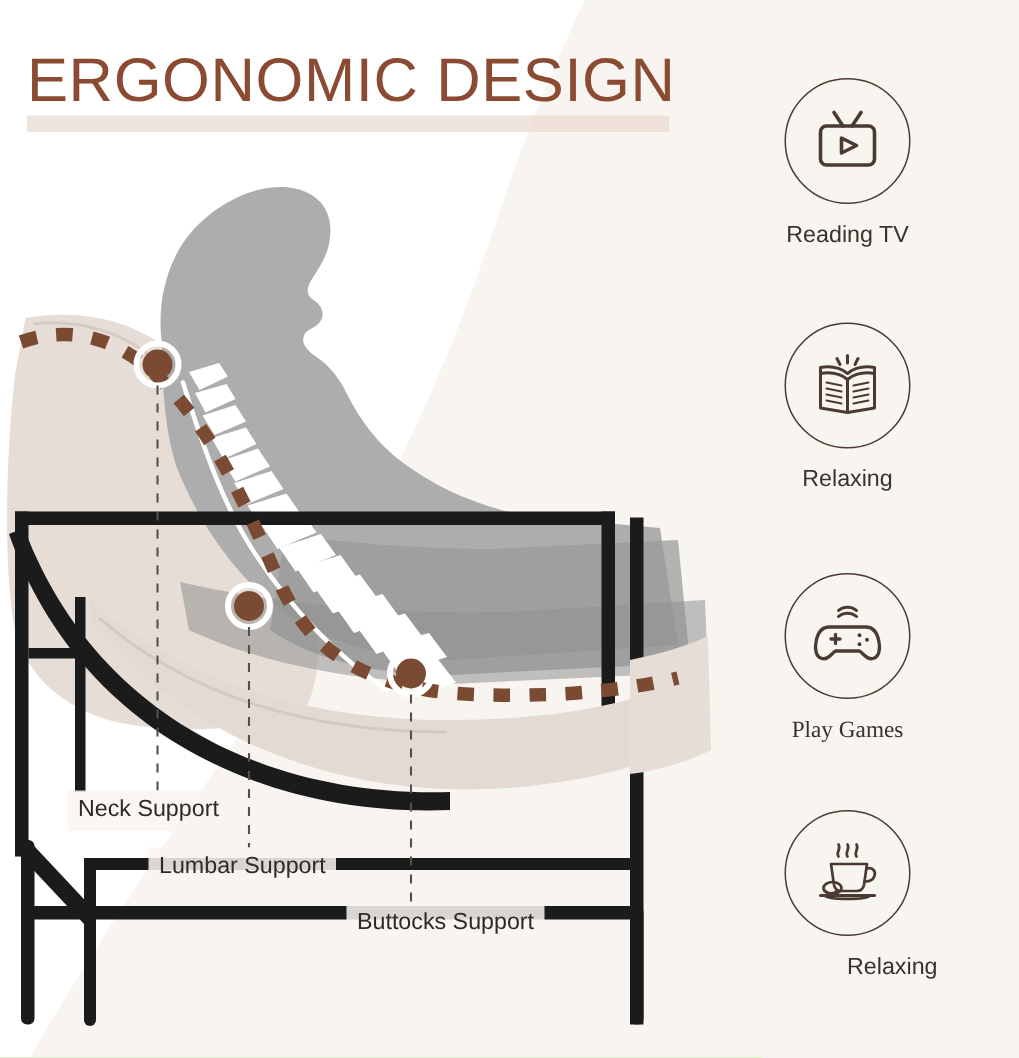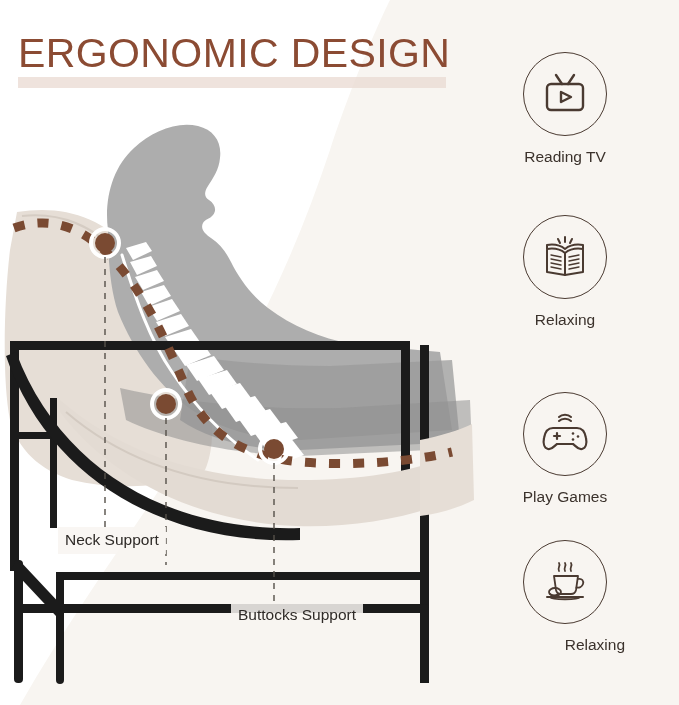--- a/index.html
+++ b/index.html
@@ -33,27 +33,27 @@
   
   .callout{
     position:absolute;
     background:rgba(248,245,241,.86);
     color:#2e2a27;
     font-size:15.5px;
     line-height:1;
     padding:5px 7px 6px 7px;
     white-space:nowrap;
   }
-  .c-neck{left:58px;top:527px;}
+  .c-neck{left:45px;top:527px;}
   .c-lumbar{left:99px;top:565px;}
   .c-buttocks{left:203px;top:602px;margin-left:28px;}
 
   
   .feature{position:absolute;left:505px;width:120px;text-align:center;}
-  .f1{top:52px;} .f2{top:215px;} .f3{top:392px;} .f4{top:540px;text-align:right;}
+  .f1{top:52px;} .f2{top:215px;} .f3{top:382px;font-family:Liberation Serif, serif;} .f4{top:540px;text-align:right;}
   .circ{
     width:84px;height:84px;border-radius:50%;
     border:1px solid #4a3a31;
     margin:0 auto;
     display:flex;align-items:center;justify-content:center;
     box-sizing:border-box;
   }
   .f-label{
     margin-top:13px;font-size:15.5px;color:#3b322c;line-height:1;
     white-space:nowrap;
@@ -177,20 +177,21 @@
     </g>
 
     <g stroke="#555049" stroke-width="1.4" stroke-dasharray="6 6" fill="none">
       <line x1="105" y1="257" x2="105" y2="527"></line>
       <line x1="166" y1="418" x2="166" y2="565"></line>
       <line x1="274" y1="463" x2="274" y2="602"></line>
     </g>
   </svg>
 
   <div class="callout c-neck">Neck Support</div>
+  <div class="callout c-lumbar">Lumbar Support</div>
   <div class="callout c-buttocks">Buttocks Support</div>
 
   <div class="feature f1">
     <div class="circ">
       <svg width="52" height="46" viewBox="0 0 52 46">
         <g fill="none" stroke="#4a3a31" stroke-width="2.4" stroke-linecap="round" stroke-linejoin="round">
           <line x1="17" y1="4" x2="23" y2="13"></line>
           <line x1="35" y1="4" x2="29" y2="13"></line>
           <rect x="8" y="13" width="36" height="26" rx="4"></rect>
           <path d="M22,21 L32,26 L22,31 Z"></path>

